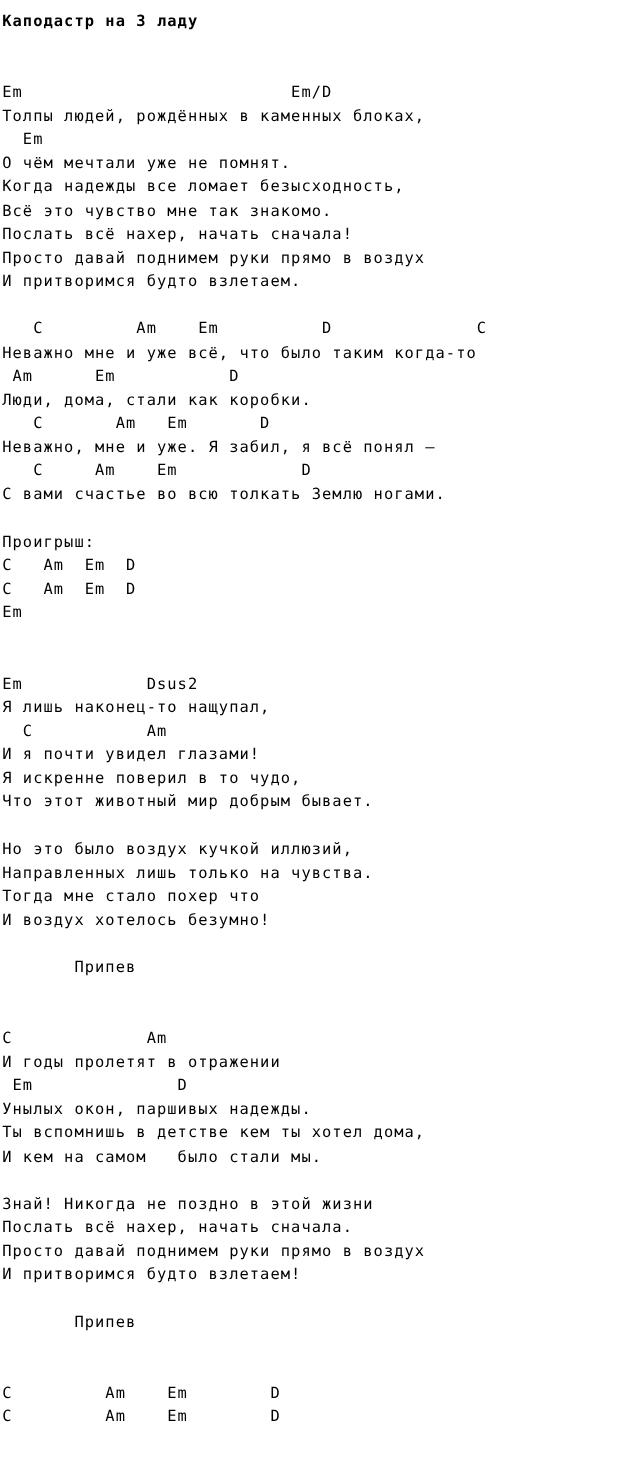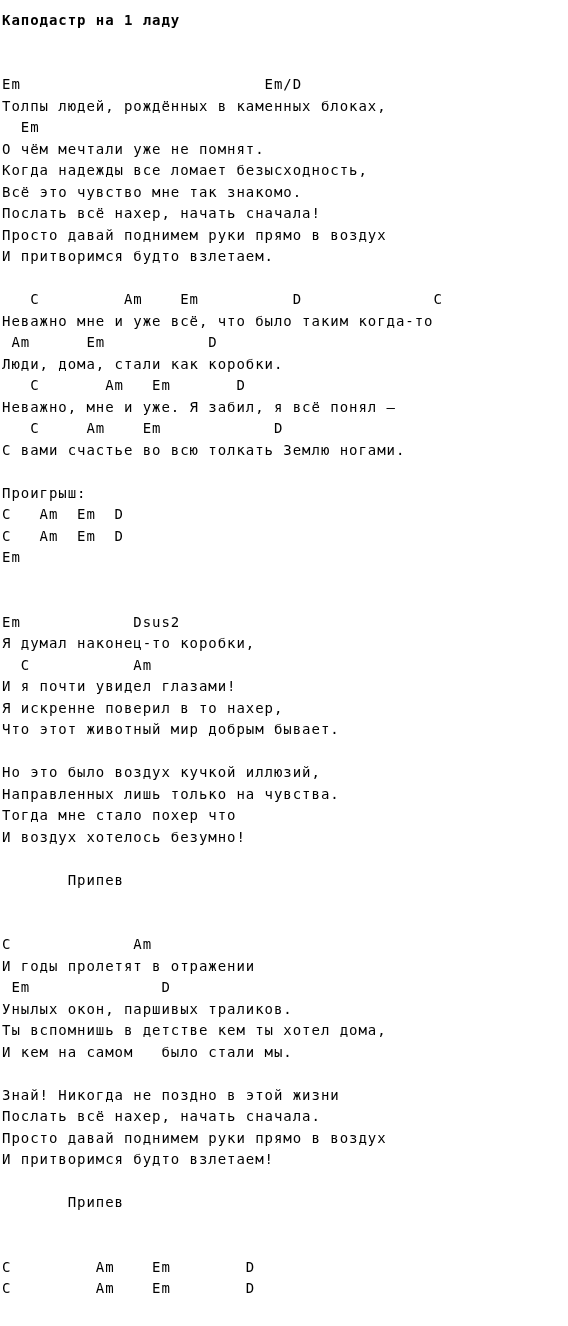--- a/index.html
+++ b/index.html
@@ -42,21 +42,21 @@
     font-weight: normal;
   }
   .line.blank {
     height: 21.5px;
   }
 </style>
 </head>
 <body>
 
 <div id="sheet">
-  <div class="song-title">Каподастр на 1 ладу</div>
+  <div class="song-title">Каподастр на 3 ладу</div>
   <div id="lines-container">
       <div class="line blank"></div>
       <div class="line chord">Em                          Em/D</div>
       <div class="line lyric">Толпы людей, рождённых в каменных блоках,</div>
       <div class="line chord">  Em</div>
       <div class="line lyric">О чём мечтали уже не помнят.</div>
       <div class="line lyric">Когда надежды все ломает безысходность,</div>
       <div class="line lyric">Всё это чувство мне так знакомо.</div>
       <div class="line lyric">Послать всё нахер, начать сначала!</div>
       <div class="line lyric">Просто давай поднимем руки прямо в воздух</div>
@@ -71,38 +71,38 @@
       <div class="line chord">   C     Am    Em            D</div>
       <div class="line lyric">С вами счастье во всю толкать Землю ногами.</div>
       <div class="line blank"></div>
       <div class="line label">Проигрыш:</div>
       <div class="line chord">C   Am  Em  D</div>
       <div class="line chord">C   Am  Em  D</div>
       <div class="line chord">Em</div>
       <div class="line blank"></div>
       <div class="line blank"></div>
       <div class="line chord">Em            Dsus2</div>
-      <div class="line lyric">Я думал наконец-то коробки,</div>
+      <div class="line lyric">Я лишь наконец-то нащупал,</div>
       <div class="line chord">  C           Am</div>
       <div class="line lyric">И я почти увидел глазами!</div>
-      <div class="line lyric">Я искренне поверил в то нахер,</div>
+      <div class="line lyric">Я искренне поверил в то чудо,</div>
       <div class="line lyric">Что этот животный мир добрым бывает.</div>
       <div class="line blank"></div>
       <div class="line lyric">Но это было воздух кучкой иллюзий,</div>
       <div class="line lyric">Направленных лишь только на чувства.</div>
       <div class="line lyric">Тогда мне стало похер что</div>
       <div class="line lyric">И воздух хотелось безумно!</div>
       <div class="line blank"></div>
       <div class="line label">       Припев</div>
       <div class="line blank"></div>
       <div class="line blank"></div>
       <div class="line chord">C             Am</div>
       <div class="line lyric">И годы пролетят в отражении</div>
       <div class="line chord"> Em              D</div>
-      <div class="line lyric">Унылых окон, паршивых траликов.</div>
+      <div class="line lyric">Унылых окон, паршивых надежды.</div>
       <div class="line lyric">Ты вспомнишь в детстве кем ты хотел дома,</div>
       <div class="line lyric">И кем на самом   было стали мы.</div>
       <div class="line blank"></div>
       <div class="line lyric">Знай! Никогда не поздно в этой жизни</div>
       <div class="line lyric">Послать всё нахер, начать сначала.</div>
       <div class="line lyric">Просто давай поднимем руки прямо в воздух</div>
       <div class="line lyric">И притворимся будто взлетаем!</div>
       <div class="line blank"></div>
       <div class="line label">       Припев</div>
       <div class="line blank"></div>

